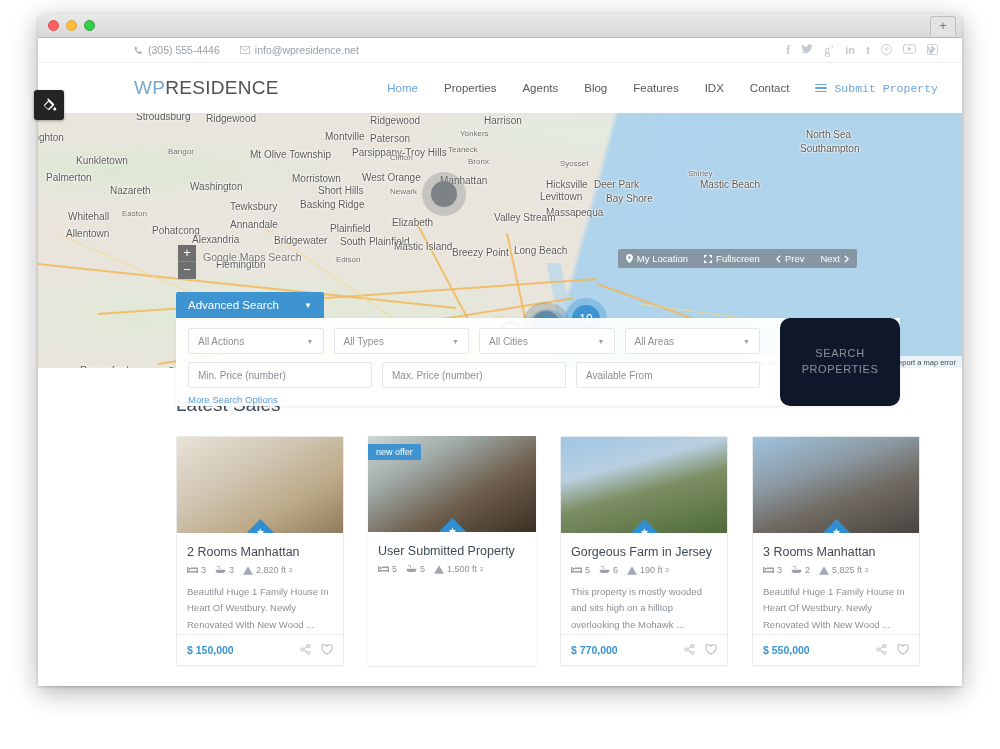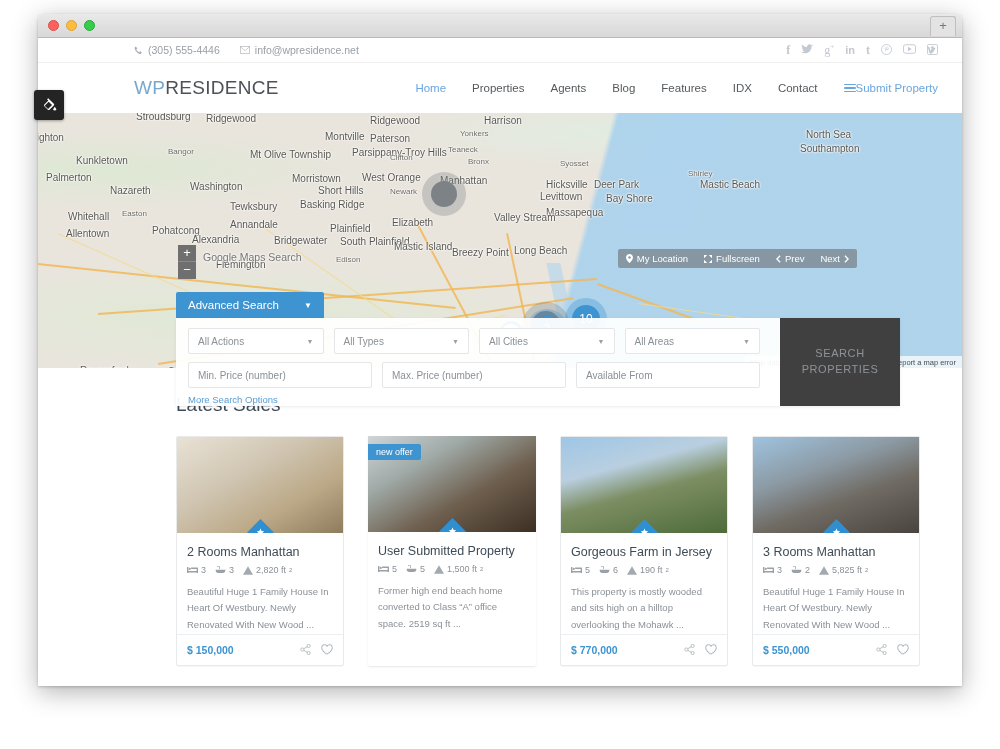--- a/index.html
+++ b/index.html
@@ -61,21 +61,21 @@
   .soc{ font-size:12px; line-height:1; cursor:pointer; }
 
   
   #header{ height:50px; display:flex; align-items:center; padding:0 24px 0 96px; }
   #logo{ font-size:19px; letter-spacing:.3px; }
   #logo .wp{ color:#77a8d0; font-weight:400; }
   #logo .res{ color:#4d5256; font-weight:400; }
   #mainnav{ margin-left:auto; display:flex; align-items:center; gap:26px; font-size:11.5px; }
   #mainnav a{ color:#55595c; text-decoration:none; }
   #mainnav a.active{ color:#6aa6dd; }
-  #submit-wrap{ display:flex; color:#6aa6dd; }
+  #submit-wrap{ display:flex; gap:7px; color:#6aa6dd;font-family:Liberation Mono, monospace; }
   .burger{ display:inline-block; width:12px; }
   .burger i{ display:block; height:1.6px; background:#6aa6dd; margin:2px 0; border-radius:1px; }
 
   
   #map{
     position:relative; height:255px; overflow:hidden;
     background:
       radial-gradient(circle at 72% 18%, #b9d9ef 0 14%, transparent 14.5%),
       linear-gradient(180deg,#e8e4dd 0%, #e9e5de 48%, #cfe3f2 49%, #aed4ee 100%);
   }
@@ -147,22 +147,22 @@
   #fields{ flex:1; padding:10px 20px 0 12px; }
   .frow{ display:flex; gap:10px; }
   .fld{
     flex:1; height:26px; border:1px solid #e4e6e8; background:#fff;
     display:flex; align-items:center; padding:0 9px; font-size:10px; color:#8b9096;
     margin-bottom:8px; border-radius:2px;
   }
   .fld .car{ margin-left:auto; font-size:7px; color:#9aa0a6; }
   #more-opts{ font-size:9.5px; color:#5a9fd6; margin-top:-2px; }
   #search-btn{
-    width:120px; background:#404040; color:#8e9398; font-size:11px; letter-spacing:.6px;
-    display:flex; flex-direction:column; align-items:center; justify-content:center; line-height:1.45;
+    width:120px; background:#0f172a; color:#8e9398; font-size:11px; letter-spacing:.6px;
+    display:flex; flex-direction:column; align-items:center; justify-content:center; line-height:1.45;border-radius:10px;
   }
 
   
   #content{ padding:0 0 0 0; background:#fff; }
   #sec-title{
     font-size:19px; color:#3e4b56; font-weight:400;
     padding:26px 0 20px 138px;
   }
   #cards{ display:flex; gap:24px; padding:0 0 0 138px; }
   .card{
@@ -542,21 +542,20 @@
                   <b class="bt" style="font-weight:400">5</b>
                 </span>
                 <span>
                   <svg width="10" height="9" viewBox="0 0 14 12">
                     <path fill="#9aa0a6" d="M7 0l7 12H0z" opacity=".9"></path>
                   </svg>
                   <b class="ar" style="font-weight:400">1,500 ft</b>
                   <sup style="font-size:6px">2</sup>
                 </span>
               </div>
-              <div class="cdesc">Former high end beach home converted to Class “A” office space. 2519 sq ft ...</div>
             </div>
           </div>
           <div class="card">
             <div class="cimg c3">
               <div class="diamond">
                 <svg width="9" height="9" viewBox="0 0 12 12">
                   <path fill="#ffffff" d="M6 .8l1.5 3.2 3.5.4-2.6 2.4.7 3.4L6 8.5 2.9 10.2l.7-3.4L1 4.4l3.5-.4z"></path>
                 </svg>
               </div>
             </div>

